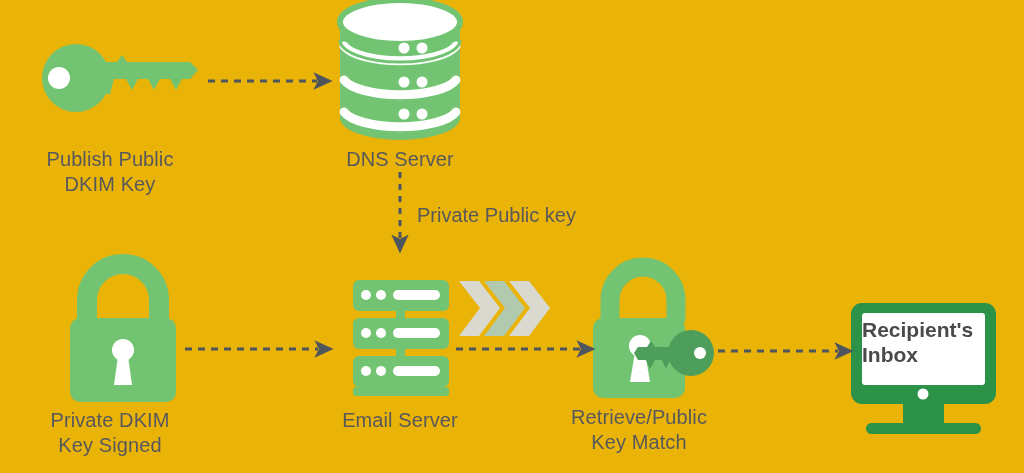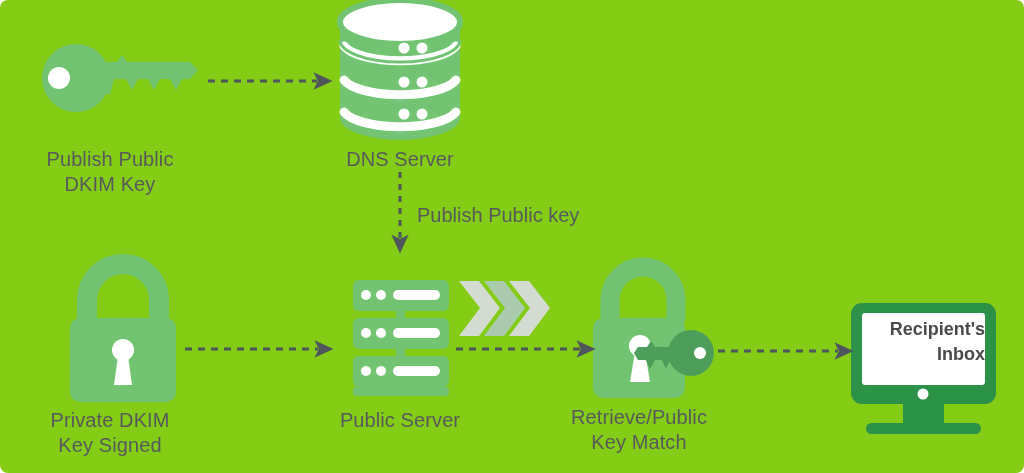--- a/index.html
+++ b/index.html
@@ -8,23 +8,22 @@
     padding: 0;
     background: #ffffff;
   }
   body {
     font-family: "Liberation Sans", "DejaVu Sans", sans-serif;
   }
   #diagram-root {
     position: relative;
     width: 1024px;
     height: 473px;
-    background: #84cc16;
+    background: #eab308;
     overflow: hidden;
-    border-radius: 8px;
   }
   .node-label {
     position: absolute;
     text-align: center;
     color: #58595b;
     font-family: "Liberation Sans", "DejaVu Sans", sans-serif;
     font-size: 20px;
     line-height: 25px;
     font-weight: 400;
     white-space: pre-line;
@@ -41,24 +40,24 @@
   .svg-layer {
     position: absolute;
     left: 0;
     top: 0;
     width: 1024px;
     height: 473px;
     overflow: visible;
   }
   .monitor-text {
     position: absolute;
-    text-align: right;
+    text-align: left;
     color: #4a4a4c;
     font-family: "Liberation Sans", "DejaVu Sans", sans-serif;
-    font-size: 18px;
+    font-size: 21px;
     line-height: 25px;
     font-weight: bold;
     white-space: pre-line;
   }
 </style>
 </head>
 <body>
 
 <div id="diagram-root">
 
@@ -197,23 +196,23 @@
   </svg>
 
   <div class="node-label" style="left:10px; top:147px; width:200px;">Publish Public
 DKIM Key</div>
 
   <div class="node-label" style="left:10px; top:408px; width:200px;">Private DKIM
 Key Signed</div>
 
   <div class="node-label" style="left:310px; top:147px; width:180px;">DNS Server</div>
 
-  <div class="node-label" style="left:310px; top:408px; width:180px;">Public Server</div>
+  <div class="node-label" style="left:310px; top:408px; width:180px;">Email Server</div>
 
   <div class="node-label" style="left:549px; top:405px; width:180px;">Retrieve/Public
 Key Match</div>
 
   <div class="monitor-text" style="left:862px; top:317px; width:123px;">Recipient's
 Inbox</div>
 
-  <div class="edge-label" style="left:417px; top:203px;">Publish Public key</div>
+  <div class="edge-label" style="left:417px; top:203px;">Private Public key</div>
 
 </div>
 
 </body></html>

